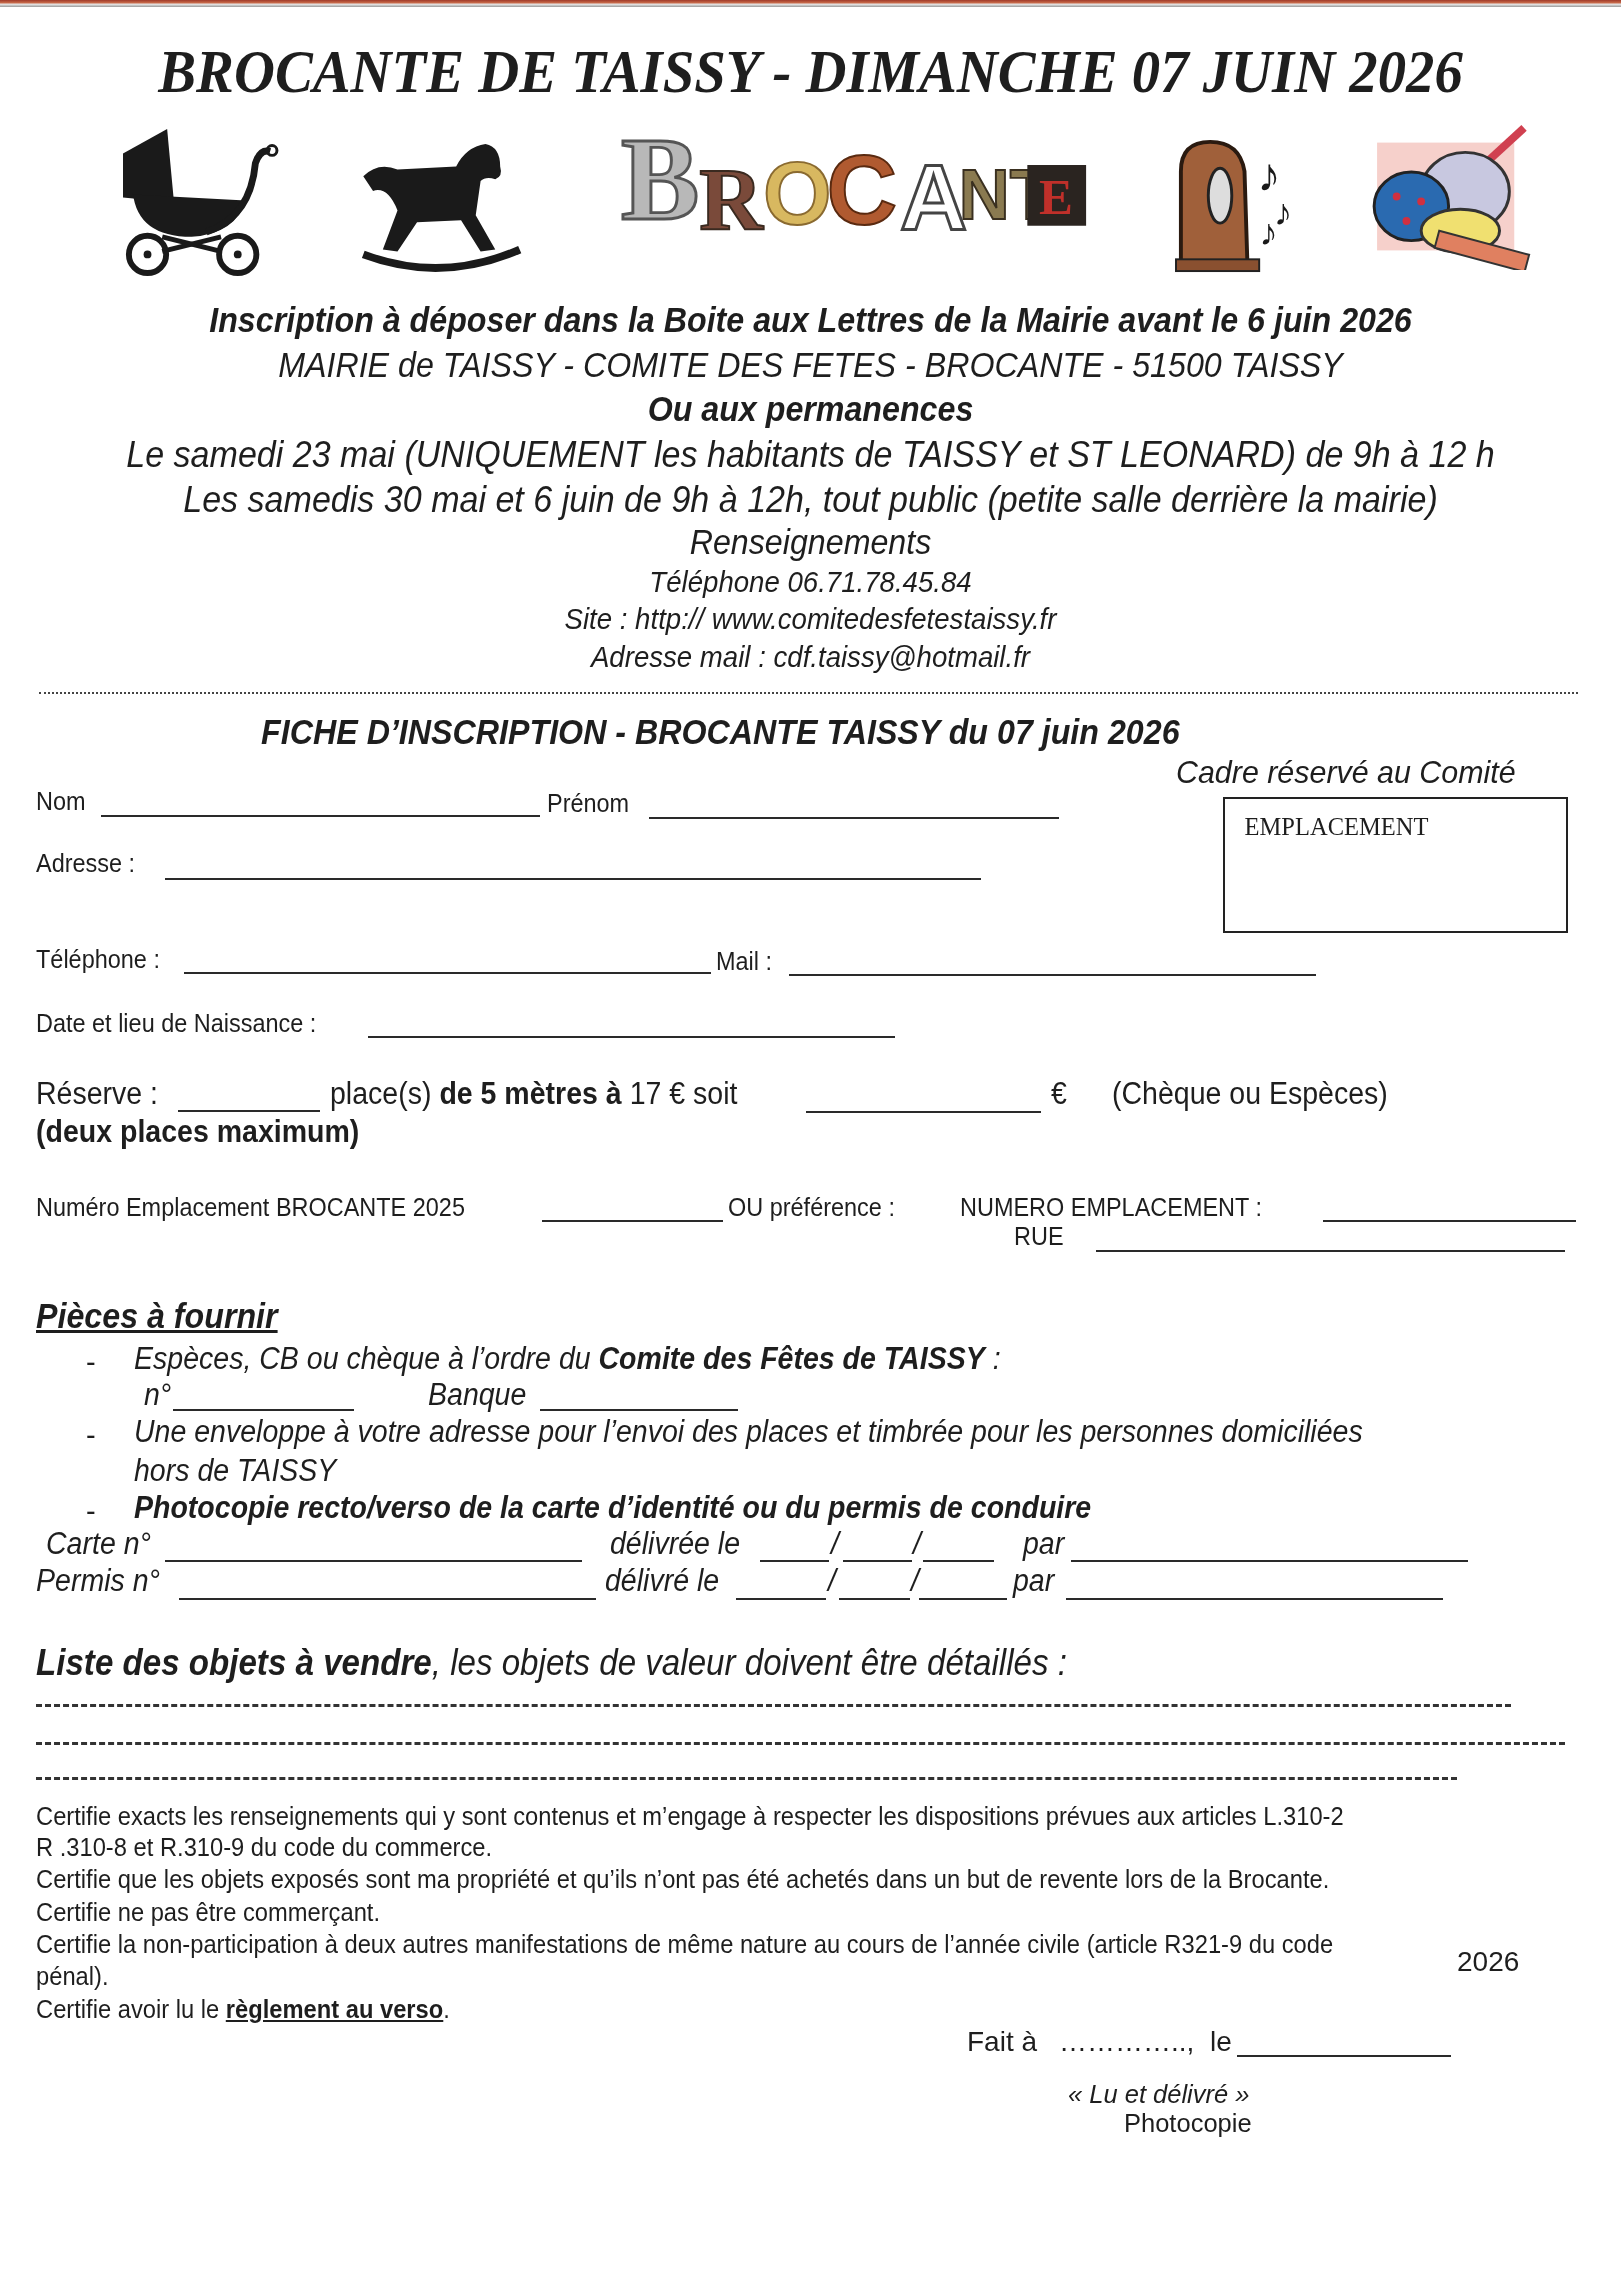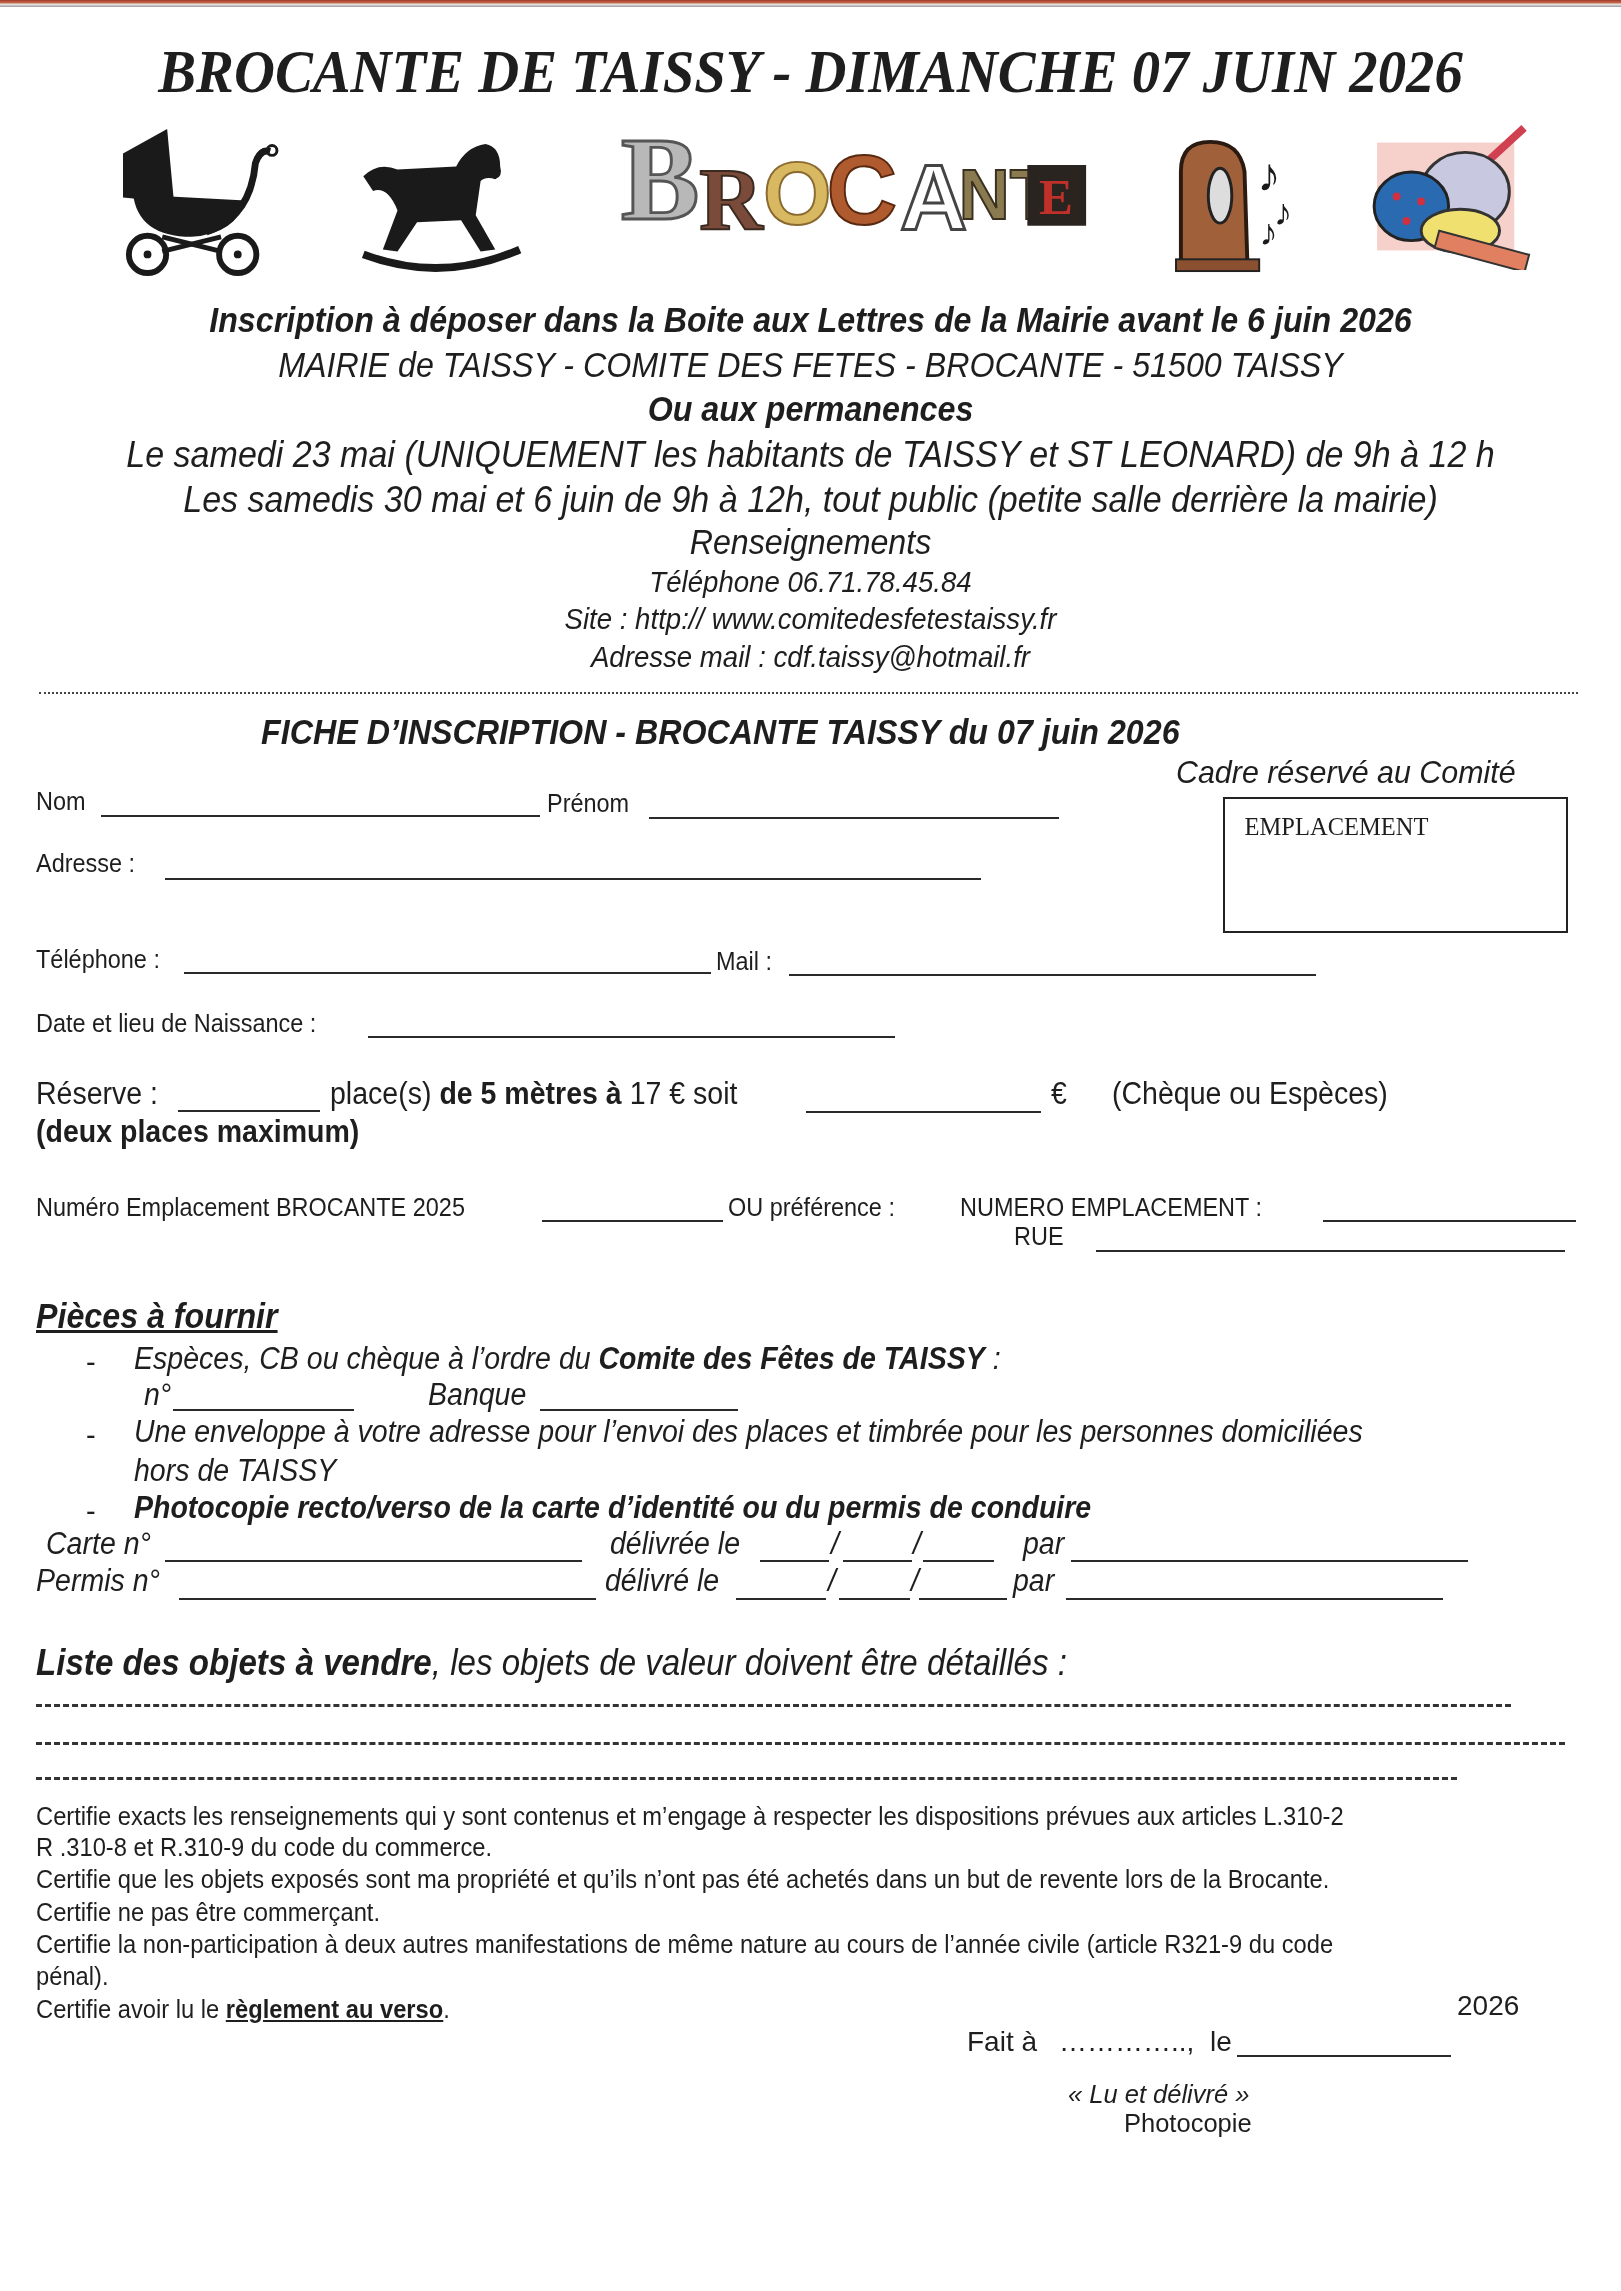--- a/index.html
+++ b/index.html
@@ -208,16 +208,16 @@
 <div class="abs cert" style="top:1930px">Certifie la non-participation à deux autres manifestations de même nature au cours de l’année civile (article R321-9 du code</div>
 <div class="abs cert" style="top:1962px">pénal).</div>
 <div class="abs cert" style="top:1995px">
   <span>Certifie avoir lu le </span><span class="b" style="text-decoration:underline">règlement au verso</span><span>.</span>
 </div>
 
 <div class="abs sig" style="left:967px;top:2026px">Fait à</div>
 <div class="abs sig" style="left:1059px;top:2026px">…………..,</div>
 <div class="abs sig" style="left:1210px;top:2026px">le</div>
 <div class="line" style="left:1237px;top:2055px;width:214px"></div>
-<div class="abs sig" style="left:1457px;top:1990px">2026</div>
+<div class="abs sig" style="left:1457px;top:1946px">2026</div>
 <div class="abs" style="left:1068px;top:2080px;font-size:25.5px;font-style:italic">« Lu et délivré »</div>
 <div class="abs" style="left:1124px;top:2109px;font-size:25.5px">Photocopie</div>
 
 
 </body></html>

